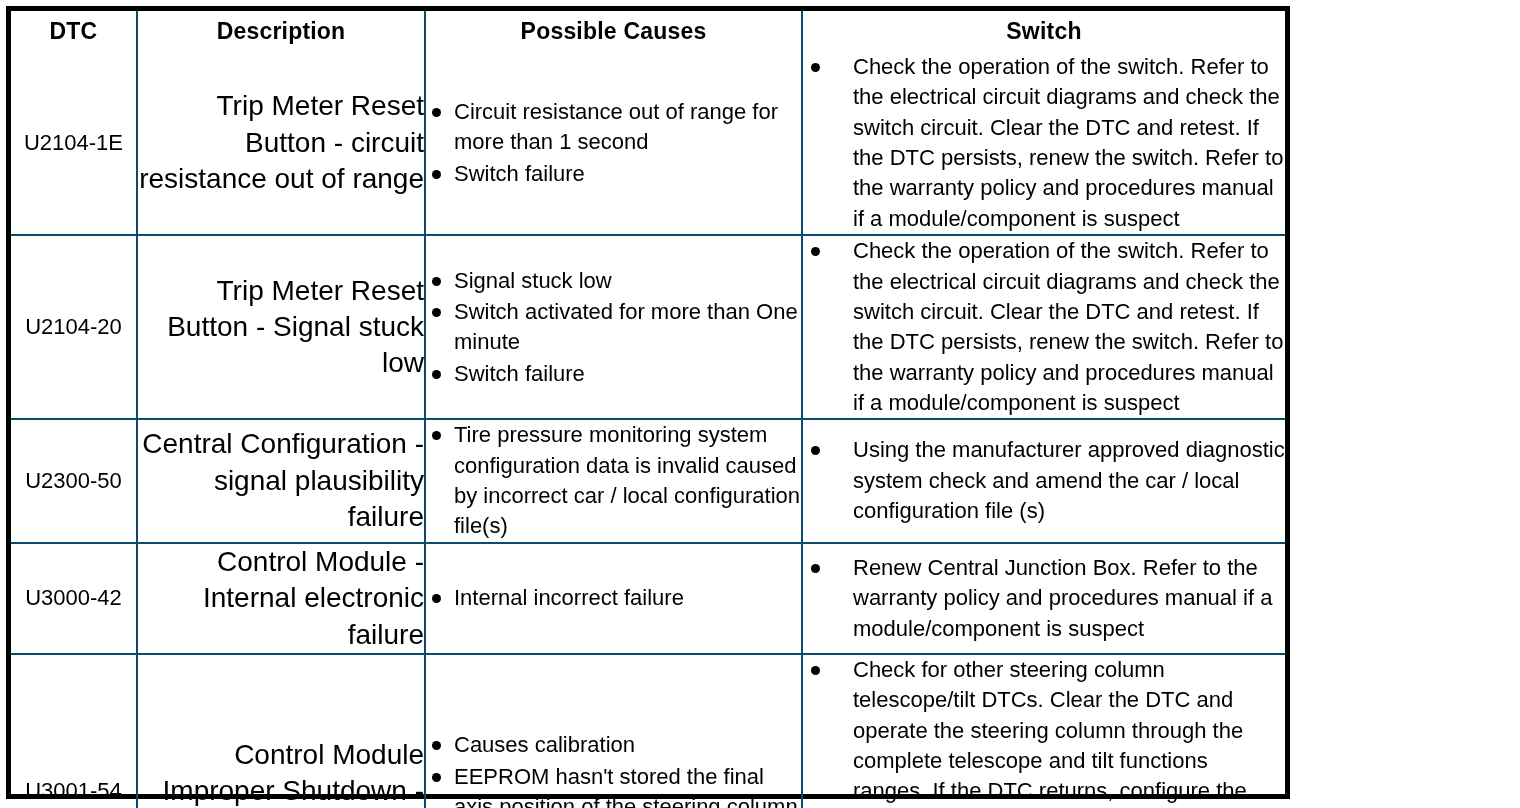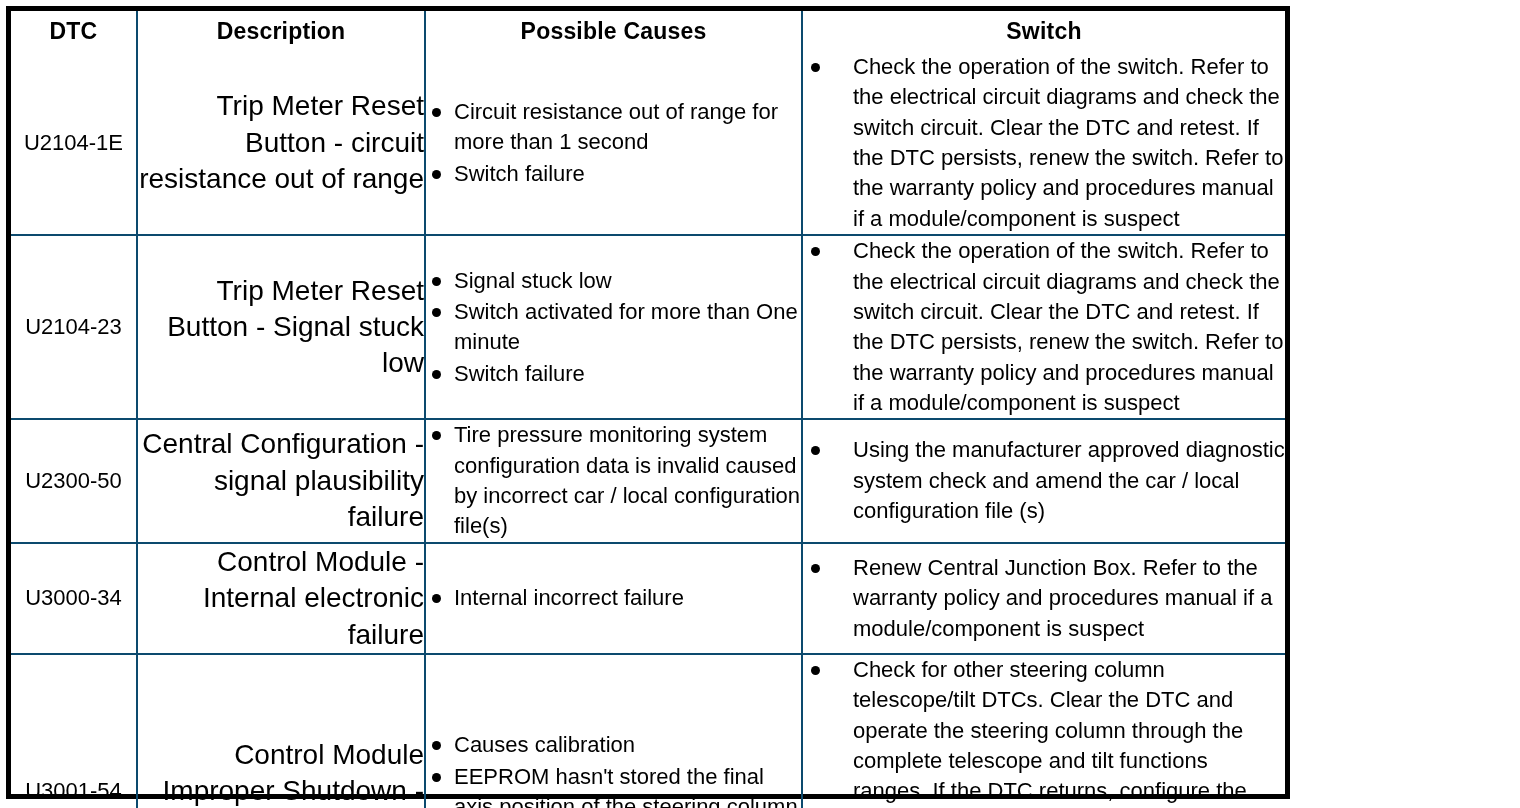--- a/index.html
+++ b/index.html
@@ -138,21 +138,21 @@
               <li>Switch failure</li>
             </ul>
           </td>
           <td class="cell-action">
             <ul class="bullets">
               <li>Check the operation of the switch. Refer to the electrical circuit diagrams and check the switch circuit. Clear the DTC and retest. If the DTC persists, renew the switch. Refer to the warranty policy and procedures manual if a module/component is suspect</li>
             </ul>
           </td>
         </tr>
         <tr>
-          <td class="cell-dtc">U2104-23</td>
+          <td class="cell-dtc">U2104-20</td>
           <td class="cell-desc">Trip Meter Reset Button - Signal stuck low</td>
           <td class="cell-cause">
             <ul class="bullets">
               <li>Signal stuck low</li>
               <li>Switch activated for more than One minute</li>
               <li>Switch failure</li>
             </ul>
           </td>
           <td class="cell-action">
             <ul class="bullets">
@@ -168,21 +168,21 @@
               <li>Tire pressure monitoring system configuration data is invalid caused by incorrect car / local configuration file(s)</li>
             </ul>
           </td>
           <td class="cell-action">
             <ul class="bullets">
               <li>Using the manufacturer approved diagnostic system check and amend the car / local configuration file (s)</li>
             </ul>
           </td>
         </tr>
         <tr>
-          <td class="cell-dtc">U3000-34</td>
+          <td class="cell-dtc">U3000-42</td>
           <td class="cell-desc">Control Module - Internal electronic failure</td>
           <td class="cell-cause">
             <ul class="bullets">
               <li>Internal incorrect failure</li>
             </ul>
           </td>
           <td class="cell-action">
             <ul class="bullets">
               <li>Renew Central Junction Box. Refer to the warranty policy and procedures manual if a module/component is suspect</li>
             </ul>

